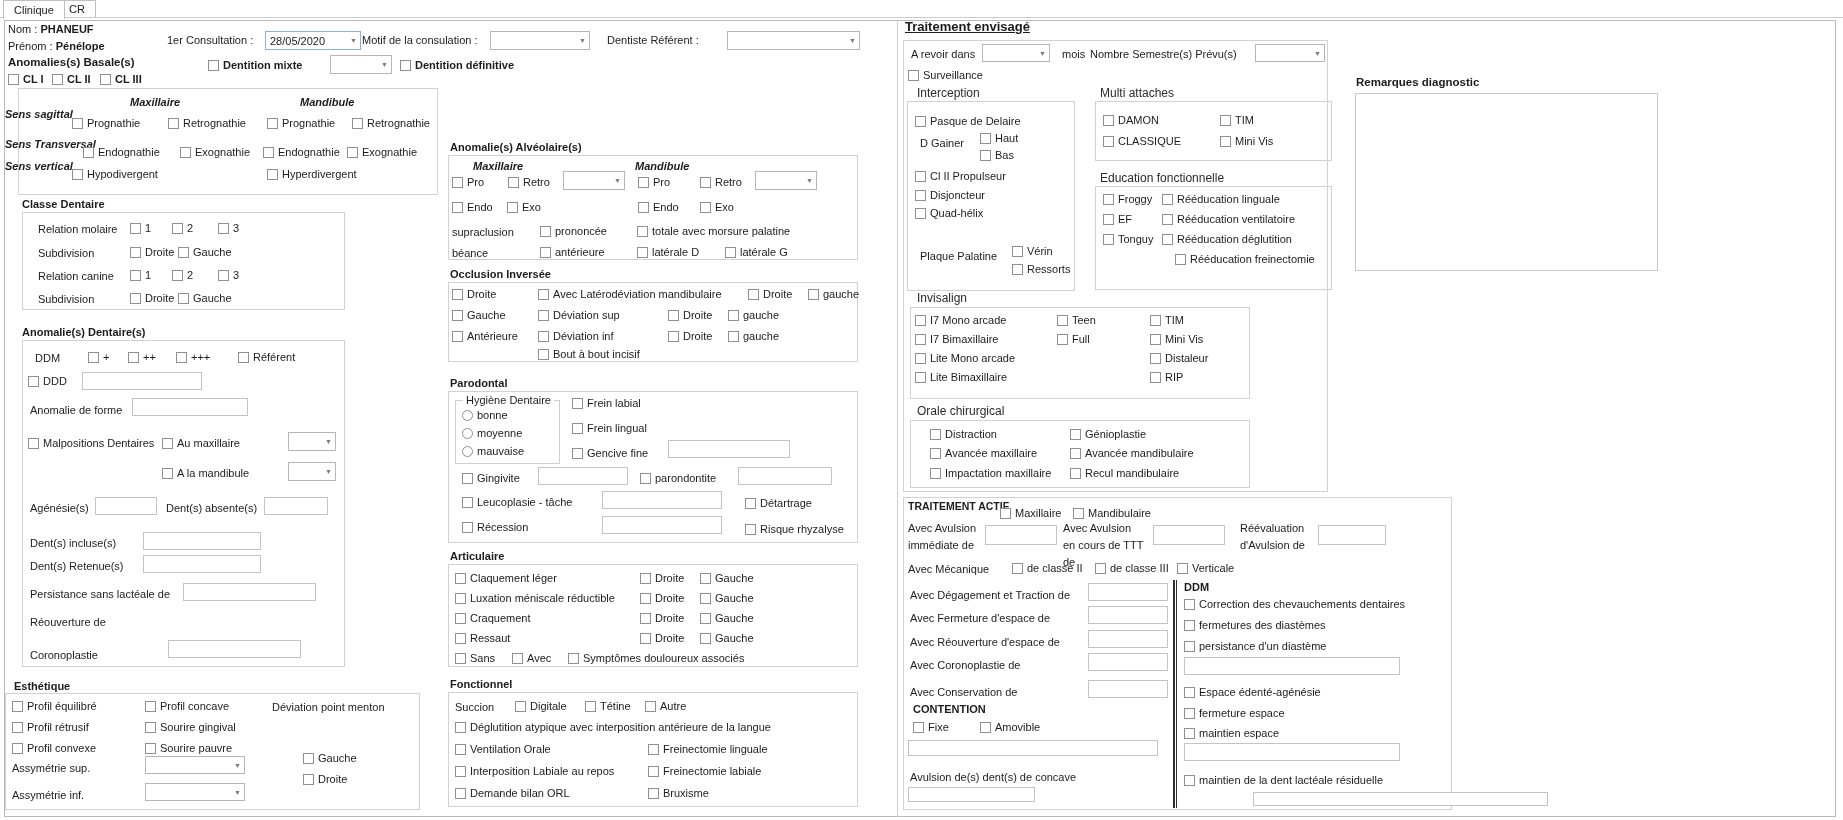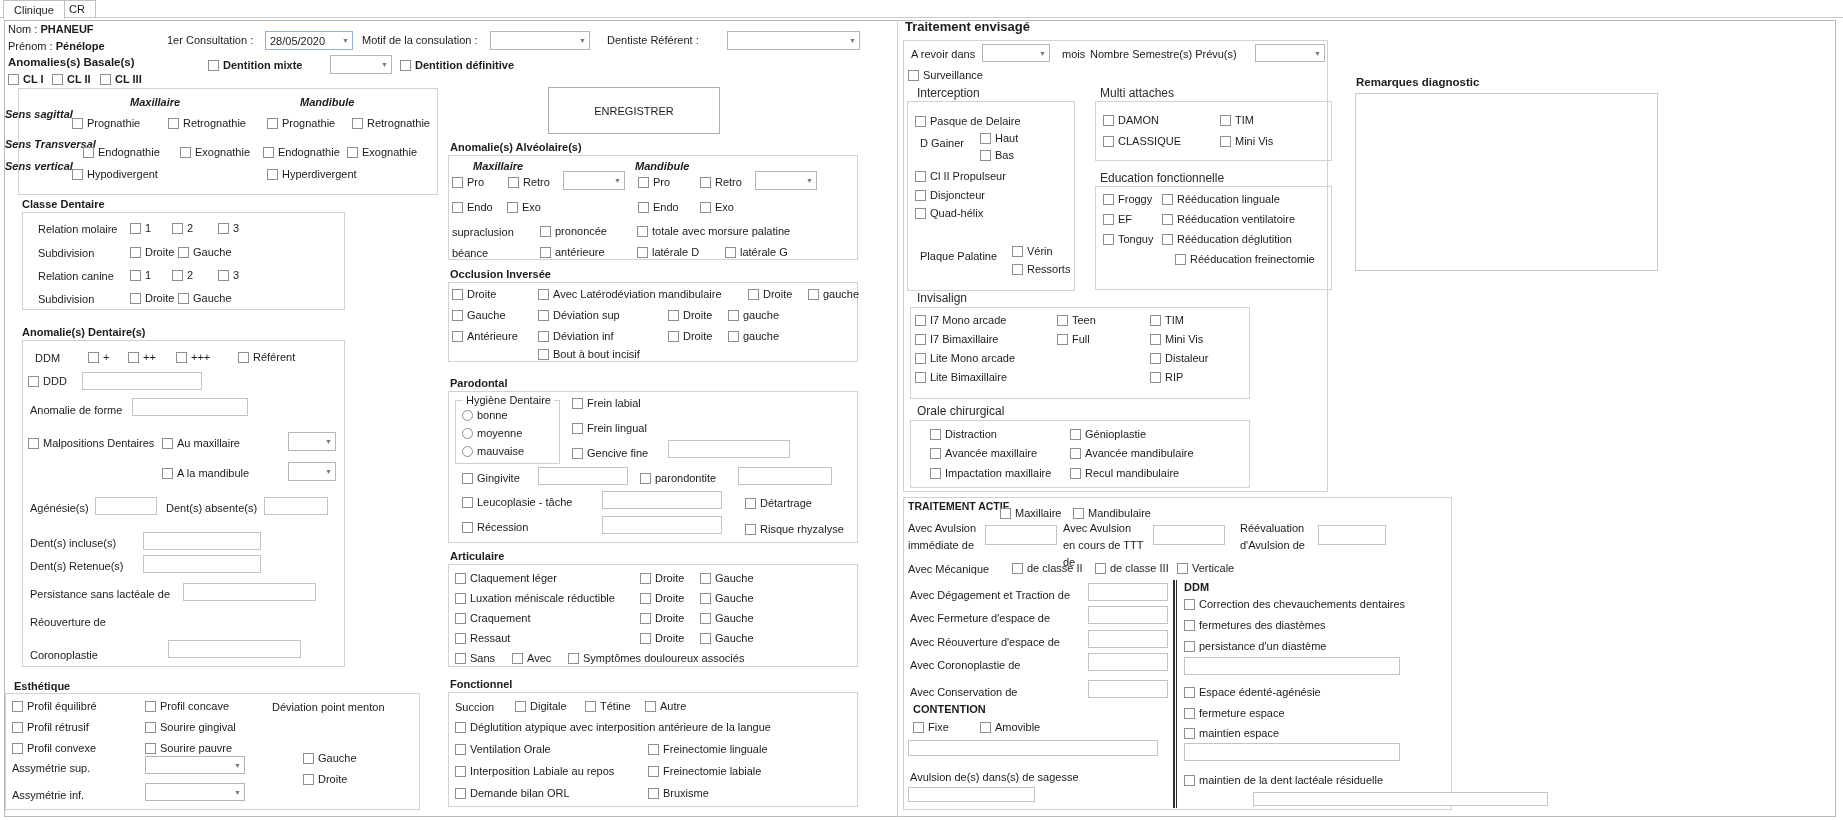--- a/index.html
+++ b/index.html
@@ -18,21 +18,21 @@
   .combo .arr{color:#7a7a7a;font-size:7px;line-height:1;flex:none;}
   .btn{position:absolute;border:1px solid #adadad;background:#fff;display:flex;align-items:center;justify-content:center;}
   .tab{position:absolute;top:0;height:16px;border:1px solid #c0c0c0;border-bottom:none;background:#fff;
     display:flex;align-items:center;padding:0 10px;z-index:1;}
   .tab.active{height:18px;z-index:3;}
   .tabline{position:absolute;left:0;top:17px;width:1843px;height:1px;background:#c9c9c9;z-index:2;}
   .vsep{position:absolute;background:#cfcfcf;width:1px;}
   .vdiv{position:absolute;width:4px;border-left:2px solid #2f2f2f;border-right:1px solid #2f2f2f;box-sizing:border-box;}
   .legend{position:absolute;background:#fff;padding:0 3px;line-height:12px;}
   .sub{font-size:12px;color:#2a2a2a;}
-  .u{}
+  .u{text-decoration:underline;}
 </style>
 </head>
 <body>
 
 <div id="app">
 
   <div class="tab active" style="left:3px">
       <span>Clinique</span>
     </div>
   <div class="tab" style="left:58px">
@@ -40,21 +40,21 @@
     </div>
   <div class="tabline"></div>
 
   <div class="gbox" style="left:4px;top:20px;width:1832px;height:797px;border-color:#b9b9b9"></div>
   <div class="vsep" style="left:897px;top:20px;height:797px"></div>
 
   <div class="lbl" style="left:8px;top:23px"><span>Nom :</span> <b>PHANEUF</b></div>
   <div class="lbl" style="left:8px;top:40px"><span>Prénom :</span> <b>Pénélope</b></div>
 
   <div class="lbl" style="left:167px;top:34px">1er Consultation :</div>
-  <div class="combo" style="left:265px;top:31px;width:88px;height:19px;border-color:#8cb2d6">
+  <div class="combo" style="left:265px;top:31px;width:96px;height:19px;border-color:#8cb2d6">
       <span>28/05/2020</span>
       <span class="arr">▼</span>
     </div>
   <div class="lbl" style="left:362px;top:34px">Motif de la consulation :</div>
   <div class="combo" style="left:490px;top:31px;width:100px;height:19px">
       <span></span>
       <span class="arr">▼</span>
     </div>
   <div class="lbl" style="left:607px;top:34px">Dentiste Référent :</div>
   <div class="combo" style="left:727px;top:31px;width:133px;height:19px">
@@ -68,23 +68,20 @@
     </div>
   <div class="combo" style="left:330px;top:55px;width:62px;height:19px">
       <span></span>
       <span class="arr">▼</span>
     </div>
   <div class="cb b" style="left:400px;top:59px">
       <span class="cbx"></span>
       <span>Dentition définitive</span>
     </div>
 
-  <div class="btn" style="left:548px;top:87px;width:170px;height:45px">
-      <span>ENREGISTRER</span>
-    </div>
 
   <div class="lbl b" style="left:8px;top:56px;font-size:11.5px">Anomalies(s) Basale(s)</div>
   <div class="cb b" style="left:8px;top:73px">
       <span class="cbx"></span>
       <span>CL I</span>
     </div>
   <div class="cb b" style="left:52px;top:73px">
       <span class="cbx"></span>
       <span>CL II</span>
     </div>
@@ -800,21 +797,21 @@
   <div class="lbl b" style="left:913px;top:703px">CONTENTION</div>
   <div class="cb" style="left:913px;top:721px">
       <span class="cbx"></span>
       <span>Fixe</span>
     </div>
   <div class="cb" style="left:980px;top:721px">
       <span class="cbx"></span>
       <span>Amovible</span>
     </div>
   <div class="inp" style="left:908px;top:740px;width:250px;height:16px"></div>
-  <div class="lbl" style="left:910px;top:771px">Avulsion de(s) dans(s) de sagesse</div>
+  <div class="lbl" style="left:910px;top:771px">Avulsion de(s) dent(s) de concave</div>
   <div class="inp" style="left:908px;top:787px;width:127px;height:15px"></div>
 
   <div class="vdiv" style="left:1173px;top:580px;height:228px"></div>
   <div class="lbl b" style="left:1184px;top:581px">DDM</div>
   <div class="cb" style="left:1184px;top:598px">
       <span class="cbx"></span>
       <span>Correction des chevauchements dentaires</span>
     </div>
   <div class="cb" style="left:1184px;top:619px">
       <span class="cbx"></span>

